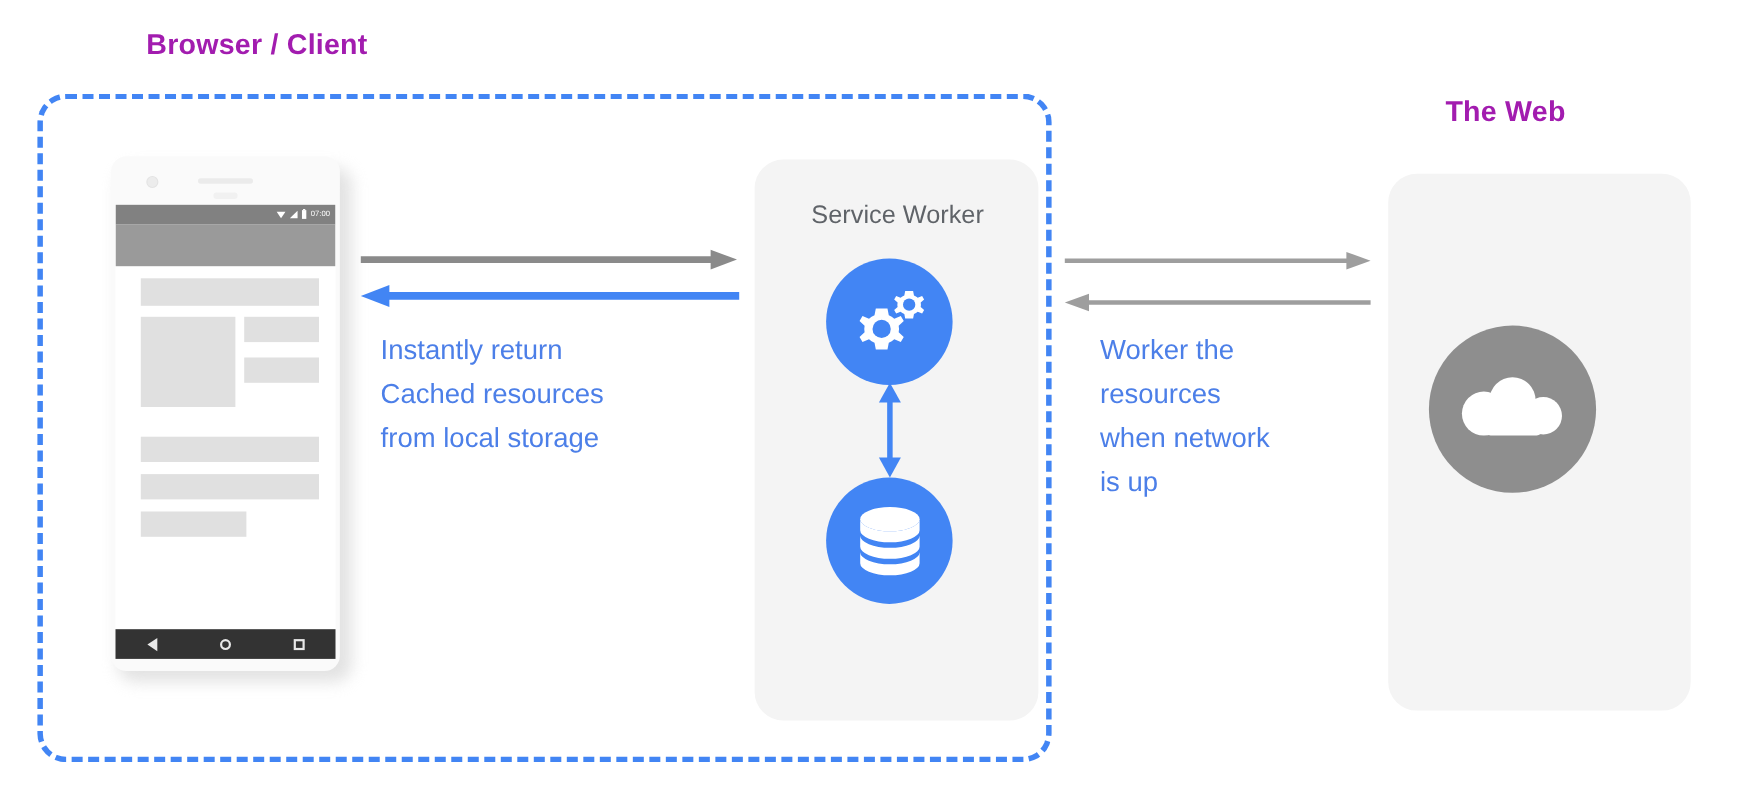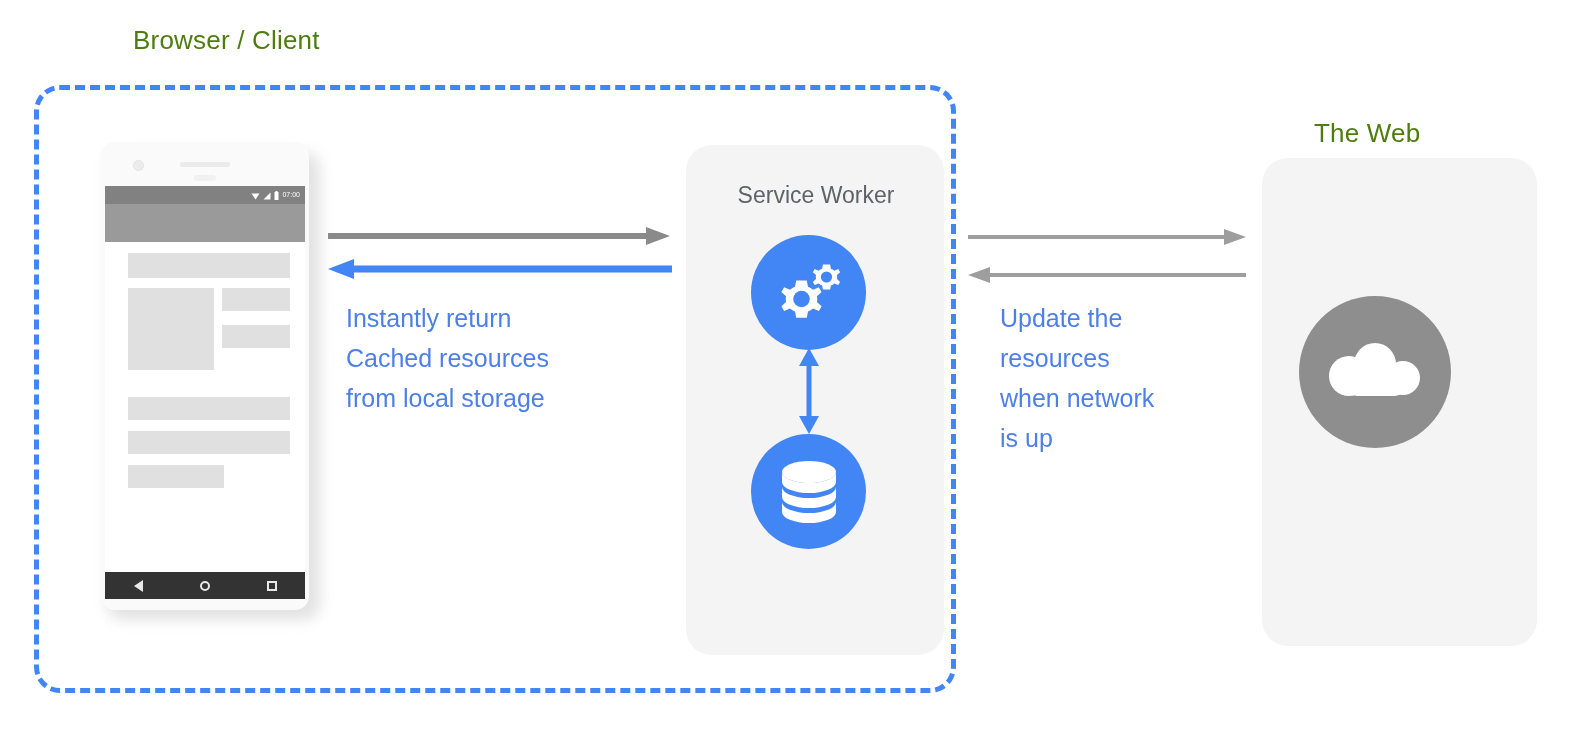--- a/index.html
+++ b/index.html
@@ -17,28 +17,28 @@
   }
 
   .stage {
     position: absolute;
     inset: 0;
   }
 
   
   .label {
     position: absolute;
-    color: #4d7c0f;
+    color: #a21caf;
     font-size: 26px;
-    font-weight: 400;
+    font-weight: 700;
     letter-spacing: 0.2px;
     white-space: nowrap;
   }
   #browser-client-label { left: 133px; top: 25px; }
-  #the-web-label { left: 1314px; top: 86px; margin-top: 32px; }
+  #the-web-label { left: 1314px; top: 86px; }
 
   .panel-label {
     position: absolute;
     color: #5f6368;
     font-size: 23px;
     white-space: nowrap;
     text-align: center;
   }
   #service-worker-label { left: 696px; top: 182px; width: 240px; text-align: center; }
   #cache-api-label { left: 696px; top: 571px; width: 240px; }
@@ -363,18 +363,18 @@
 
   <svg class="arrow-svg" id="arrow-sw-cache" width="24" height="86" viewBox="0 0 24 86">
     <line x1="12" y1="14" x2="12" y2="72" stroke="#4285f4" stroke-width="5"></line>
     <path d="M2 18 L12 0 L22 18 Z" fill="#4285f4"></path>
     <path d="M2 68 L12 86 L22 68 Z" fill="#4285f4"></path>
   </svg>
 
   <div class="caption" id="caption-cached">Instantly return
 Cached resources
 from local storage</div>
-  <div class="caption" id="caption-update">Update the
+  <div class="caption" id="caption-update">Worker the
 resources
 when network
 is up</div>
 
 </div>
 
 </body></html>

